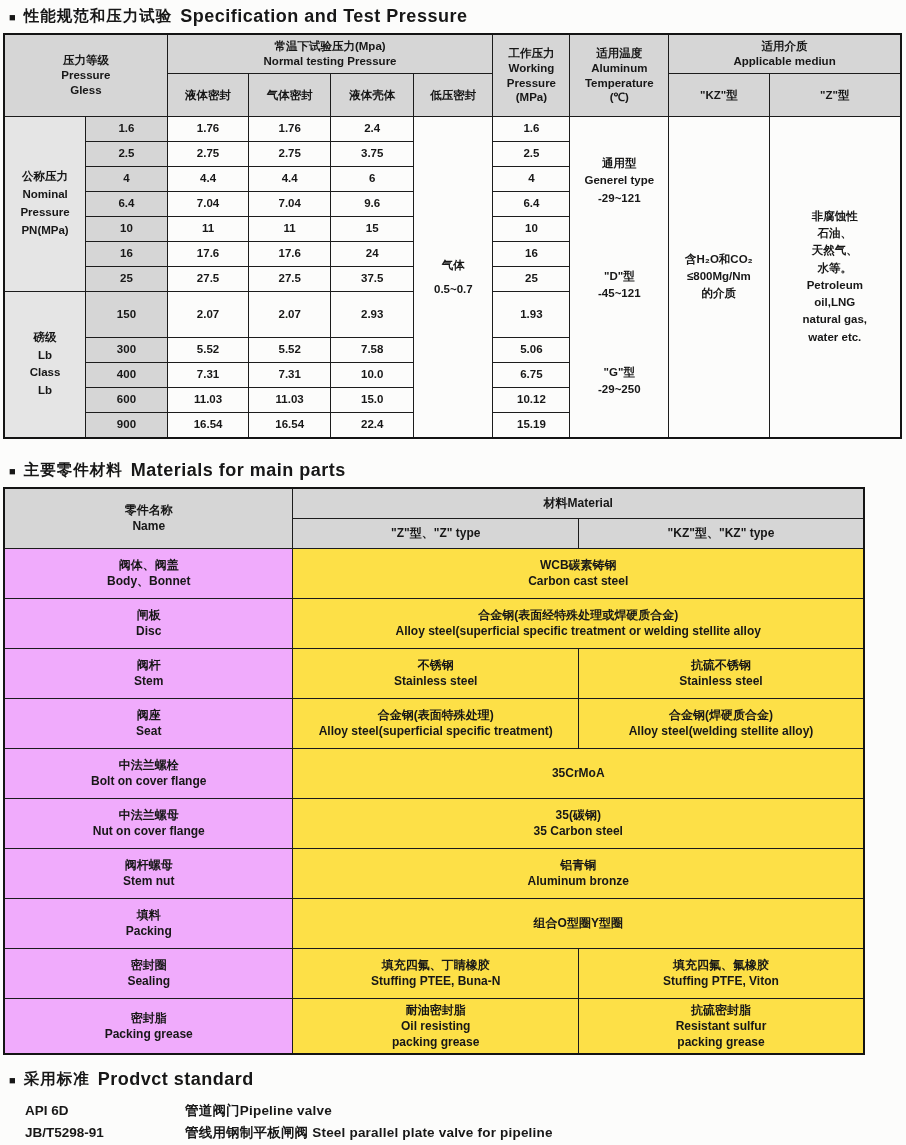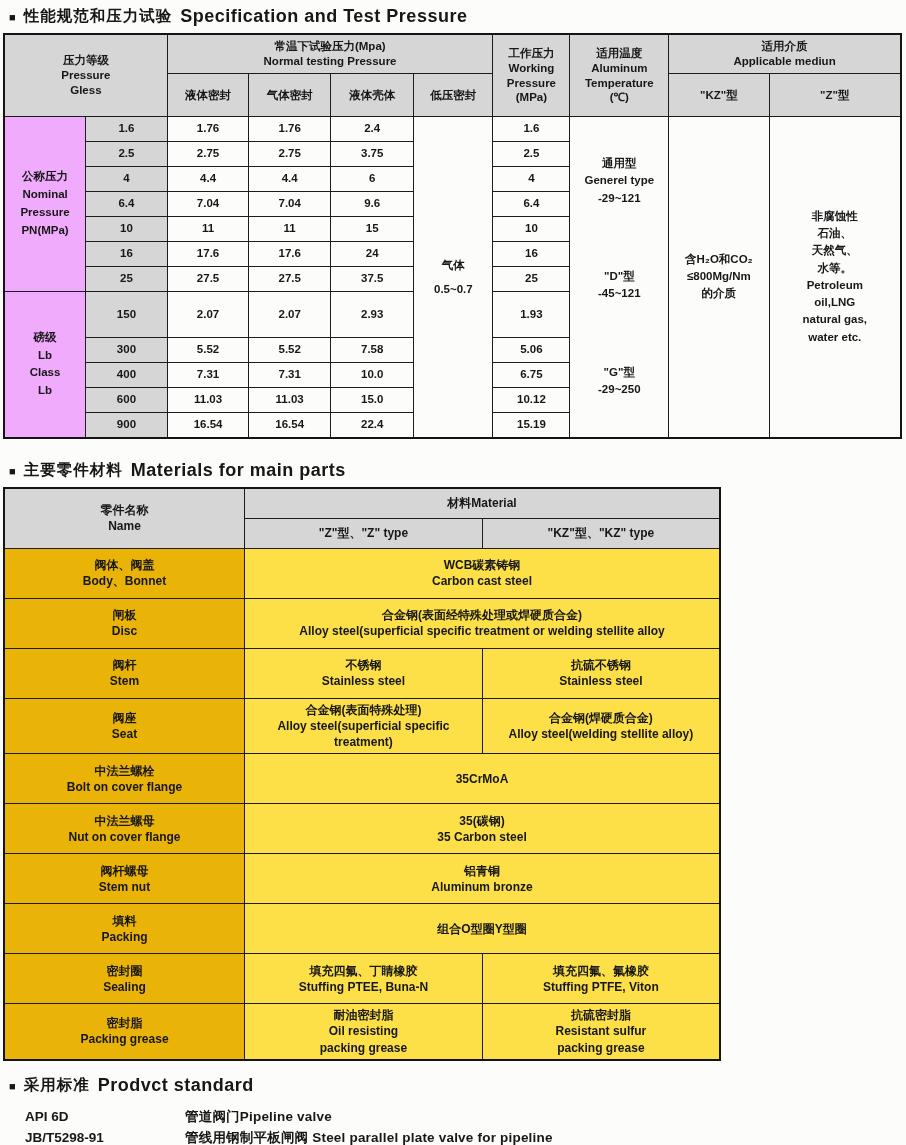--- a/index.html
+++ b/index.html
@@ -25,31 +25,31 @@
     white-space:pre-line; padding:1px 2px;
   }
   th { background:#d6d6d6; font-weight:bold; }
 
   
   #spec-table { width:899px; }
   #spec-table th { font-size:11.5px; line-height:1.3; }
   #spec-table tr.h1 th { height:36px; }
   #spec-table tr.h2 th { height:40px; }
   #spec-table td { font-size:11.5px; font-weight:bold; line-height:1.15; height:22px; }
-  #spec-table td.glabel { background:#f0abfc; line-height:1.55; font-size:11.5px; }
+  #spec-table td.glabel { background:#e5e5e5; line-height:1.55; font-size:11.5px; }
   #spec-table td.clsv { background:#d6d6d6; }
   #spec-table td.gaplines { line-height:2.1; }
   .temp-block { margin:24px 0; line-height:1.5; }
   #spec-table td.mediumcell { line-height:1.5; }
 
   
-  #mat-table { width:718px; margin-top:4px; }
+  #mat-table { width:862px; margin-top:4px; }
   #mat-table th { font-size:12px; height:27px; line-height:1.35; }
   #mat-table td { font-size:12px; font-weight:bold; line-height:1.35; height:43px; padding:3px 4px; }
-  #mat-table td.pname { background:#eab308; }
+  #mat-table td.pname { background:#f0abfc; }
   #mat-table td.mval { background:#fde047; }
 
   
   .standards { margin:10px 0 0 22px; }
   .std-row { display:flex; font-size:13.5px; line-height:21.5px; font-weight:bold; }
   .std-code { width:160px; flex:none; text-align:left; }
   .std-desc { text-align:left; letter-spacing:.2px; }
   .sec-title.mt1 { margin-top:21px; }
   .sec-title.mt2 { margin-top:14px; }
 </style>

